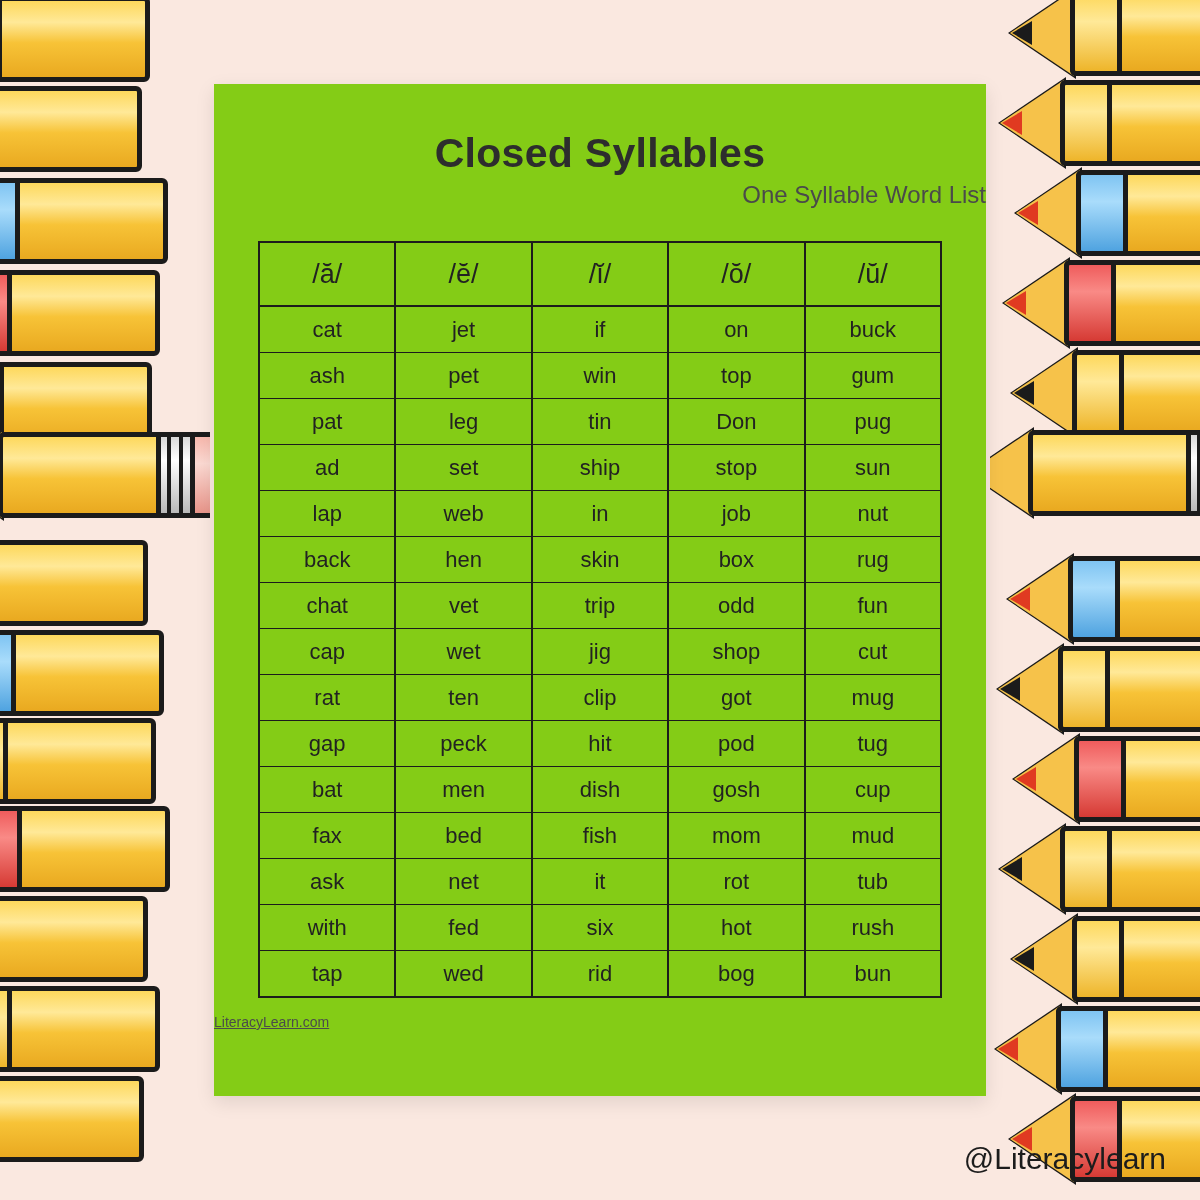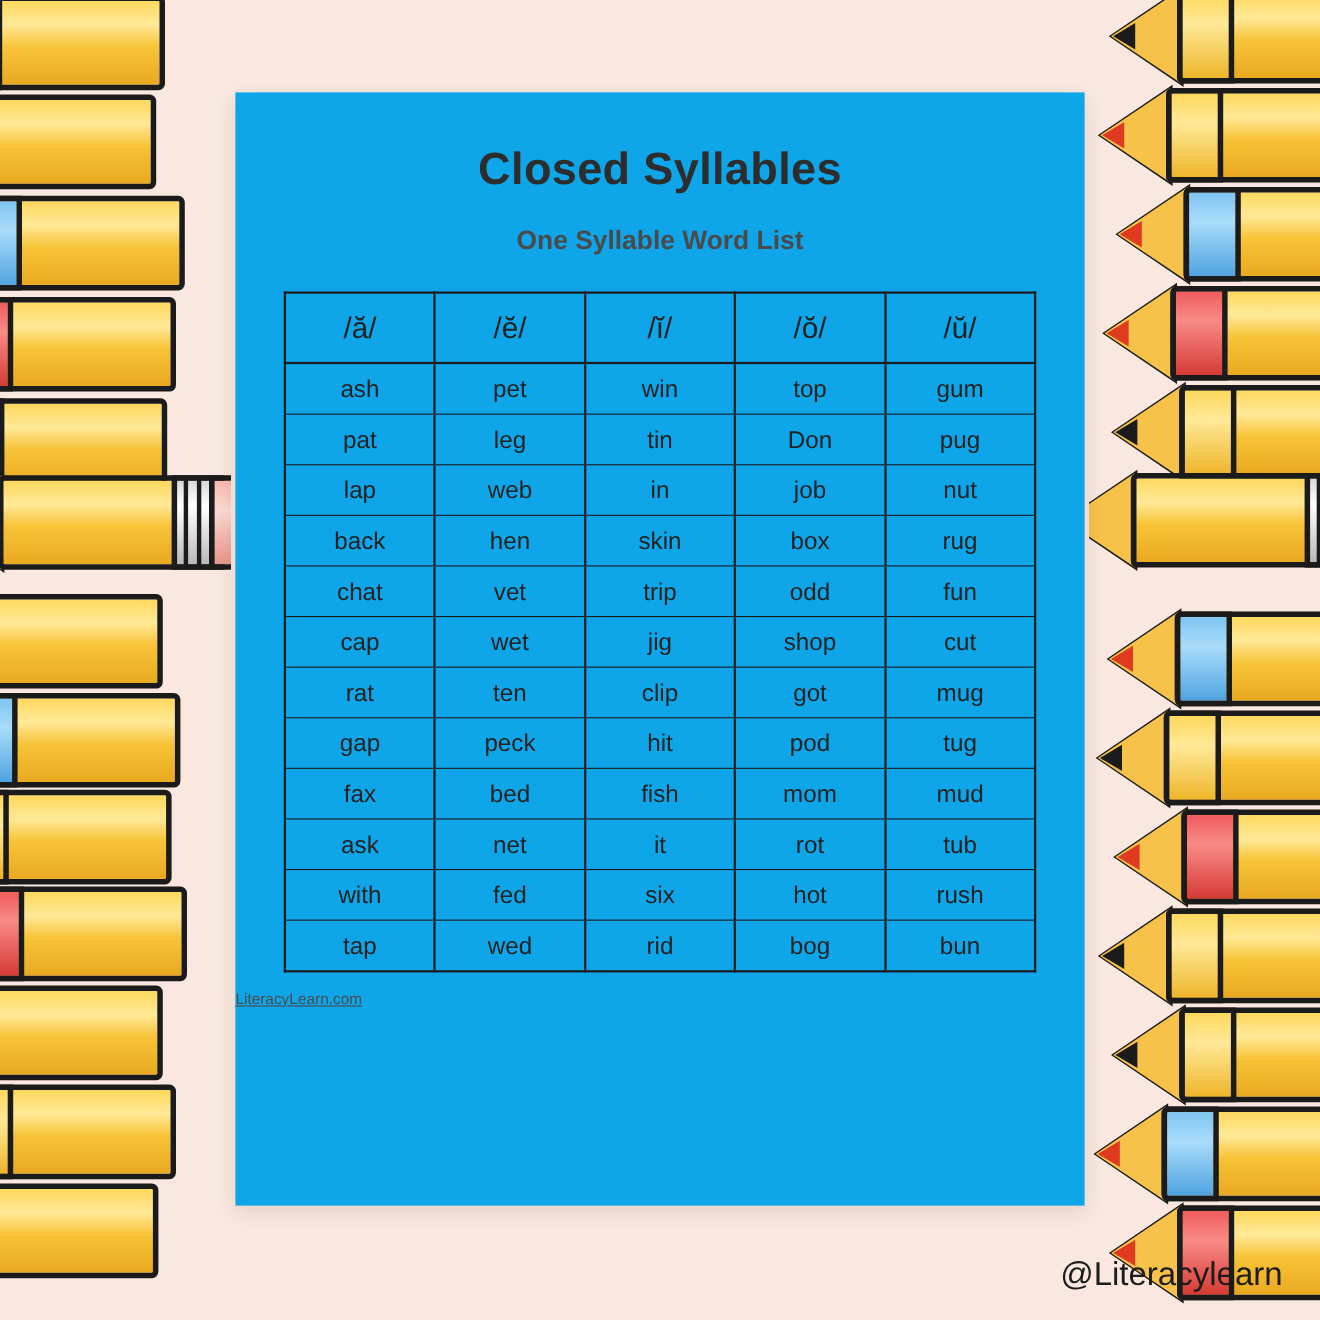--- a/index.html
+++ b/index.html
@@ -119,37 +119,37 @@
     background: #1b1b1b;
   }
 
   
   .paper {
     position: absolute;
     left: 214px;
     top: 84px;
     width: 772px;
     height: 1012px;
-    background: #0ea5e9;
+    background: #84cc16;
     box-shadow: 0 6px 18px rgba(0,0,0,0.10);
   }
   .doc-title {
     text-align: center;
     font-size: 41px;
     font-weight: bold;
     color: #2d2d2d;
     letter-spacing: 0.3px;
     margin-top: 46px;
   }
   .doc-subtitle {
-    text-align: center;
+    text-align: right;
     font-size: 24px;
     color: #4a4a4a;
-    margin-top: 28px;
-    font-weight: bold;
+    margin-top: 4px;
+    font-weight: normal;
   }
 
   table.word-table {
     border-collapse: collapse;
     margin: 32px auto 0 auto;
     width: 684px;
     table-layout: fixed;
   }
   table.word-table th,
   table.word-table td {
@@ -368,34 +368,48 @@
       <tr>
         <th>/ă/</th>
         <th>/ĕ/</th>
         <th>/ĭ/</th>
         <th>/ŏ/</th>
         <th>/ŭ/</th>
       </tr>
     </thead>
     <tbody>
       <tr>
+        <td>cat</td>
+        <td>jet</td>
+        <td>if</td>
+        <td>on</td>
+        <td>buck</td>
+      </tr>
+      <tr>
         <td>ash</td>
         <td>pet</td>
         <td>win</td>
         <td>top</td>
         <td>gum</td>
       </tr>
       <tr>
         <td>pat</td>
         <td>leg</td>
         <td>tin</td>
         <td>Don</td>
         <td>pug</td>
       </tr>
       <tr>
+        <td>ad</td>
+        <td>set</td>
+        <td>ship</td>
+        <td>stop</td>
+        <td>sun</td>
+      </tr>
+      <tr>
         <td>lap</td>
         <td>web</td>
         <td>in</td>
         <td>job</td>
         <td>nut</td>
       </tr>
       <tr>
         <td>back</td>
         <td>hen</td>
         <td>skin</td>
@@ -424,20 +438,27 @@
         <td>mug</td>
       </tr>
       <tr>
         <td>gap</td>
         <td>peck</td>
         <td>hit</td>
         <td>pod</td>
         <td>tug</td>
       </tr>
       <tr>
+        <td>bat</td>
+        <td>men</td>
+        <td>dish</td>
+        <td>gosh</td>
+        <td>cup</td>
+      </tr>
+      <tr>
         <td>fax</td>
         <td>bed</td>
         <td>fish</td>
         <td>mom</td>
         <td>mud</td>
       </tr>
       <tr>
         <td>ask</td>
         <td>net</td>
         <td>it</td>

